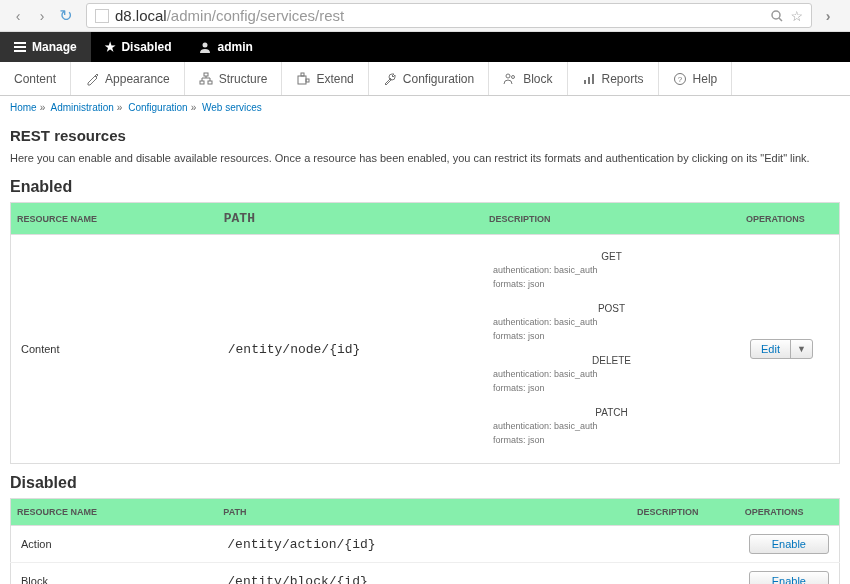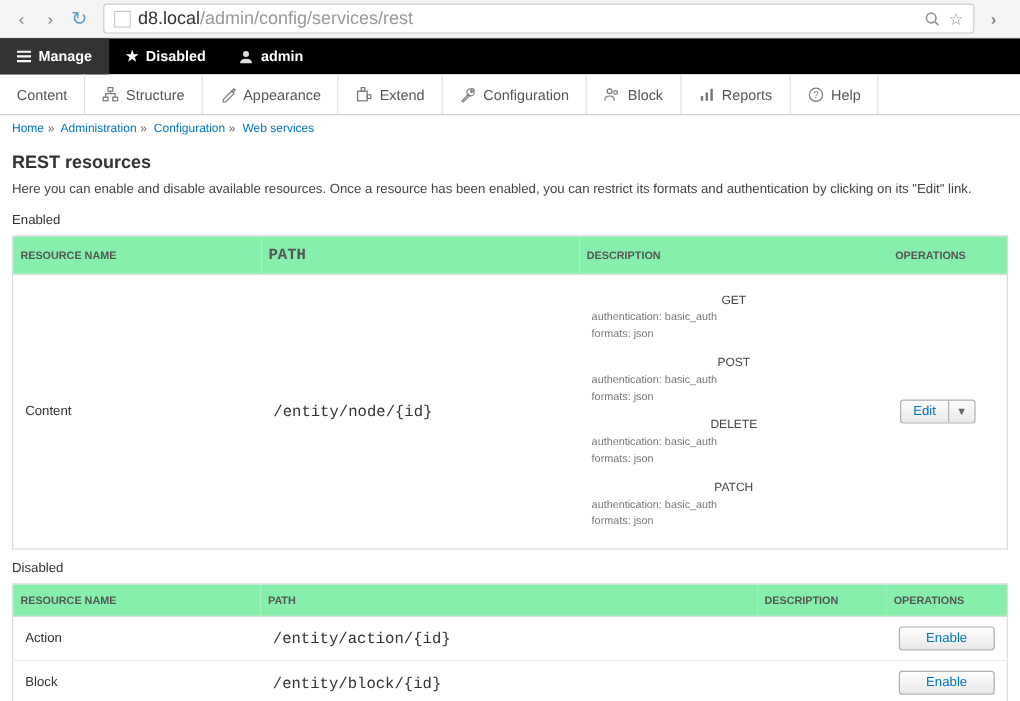--- a/index.html
+++ b/index.html
@@ -26,21 +26,21 @@
 
     
     .breadcrumbs { padding: 6px 10px; font-size: 10px; color: #0074bd; }
     .breadcrumbs a { color: #0074bd; text-decoration: none; cursor: pointer; }
     .breadcrumbs span { color: #666; margin: 0 3px; }
 
     
     .page { padding: 0 10px 20px; }
     h1 { font-size: 15px; font-weight: bold; margin: 8px 0; }
     .page-desc { font-size: 11px; color: #444; margin-bottom: 14px; }
-    h2 { font-size: 11px; font-weight: normal; margin: 10px 0 6px; }
+    h2 { font-size: 16px; font-weight: bold; margin: 10px 0 6px; }
 
     
     table { width: 100%; border-collapse: collapse; border: 1px solid #ddd; }
     thead th { background: #86efac; text-align: left; padding: 8px 6px; font-size: 9px; font-weight: bold; text-transform: uppercase; color: #555; border-bottom: 1px solid #ddd; }
     tbody td { padding: 8px 10px; font-size: 11px; border-bottom: 1px solid #eee; vertical-align: middle; }
     tbody tr:last-child td { border-bottom: none; }
     .col-name { width: 25%; }
     .col-path { width: 32%; font-family: "Courier New", monospace; font-size: 13px; }
     .col-desc { width: 31%; }
     .col-ops { width: 12%; }
@@ -109,39 +109,39 @@
   </div>
 </div>
 
 <div class="admin-tabs">
   <div class="admin-tab">
     <span>Content</span>
   </div>
   <div class="admin-tab">
     <span class="admin-tab-icon">
       <svg width="14" height="14" viewBox="0 0 14 14">
+          <path d="M3 11 L10 4 L12 6 L5 13 L3 13 Z" fill="none" stroke="#777"></path>
+          <path d="M10 4 L12 2 L13 3 L11 5" fill="none" stroke="#777"></path>
+        </svg>
+    </span>
+    <span>Appearance</span>
+  </div>
+  <div class="admin-tab">
+    <span class="admin-tab-icon">
+      <svg width="14" height="14" viewBox="0 0 14 14">
           <rect x="5" y="1" width="4" height="3" fill="none" stroke="#777"></rect>
           <rect x="1" y="9" width="4" height="3" fill="none" stroke="#777"></rect>
           <rect x="9" y="9" width="4" height="3" fill="none" stroke="#777"></rect>
           <line x1="7" y1="4" x2="7" y2="6" stroke="#777"></line>
           <line x1="3" y1="9" x2="3" y2="6" stroke="#777"></line>
           <line x1="11" y1="9" x2="11" y2="6" stroke="#777"></line>
           <line x1="3" y1="6" x2="11" y2="6" stroke="#777"></line>
         </svg>
     </span>
     <span>Structure</span>
-  </div>
-  <div class="admin-tab">
-    <span class="admin-tab-icon">
-      <svg width="14" height="14" viewBox="0 0 14 14">
-          <path d="M3 11 L10 4 L12 6 L5 13 L3 13 Z" fill="none" stroke="#777"></path>
-          <path d="M10 4 L12 2 L13 3 L11 5" fill="none" stroke="#777"></path>
-        </svg>
-    </span>
-    <span>Appearance</span>
   </div>
   <div class="admin-tab">
     <span class="admin-tab-icon">
       <svg width="14" height="14" viewBox="0 0 14 14">
           <rect x="2" y="4" width="8" height="8" fill="none" stroke="#777"></rect>
           <rect x="5" y="1" width="3" height="3" fill="none" stroke="#777"></rect>
           <rect x="10" y="7" width="3" height="3" fill="none" stroke="#777"></rect>
         </svg>
     </span>
     <span>Extend</span>

